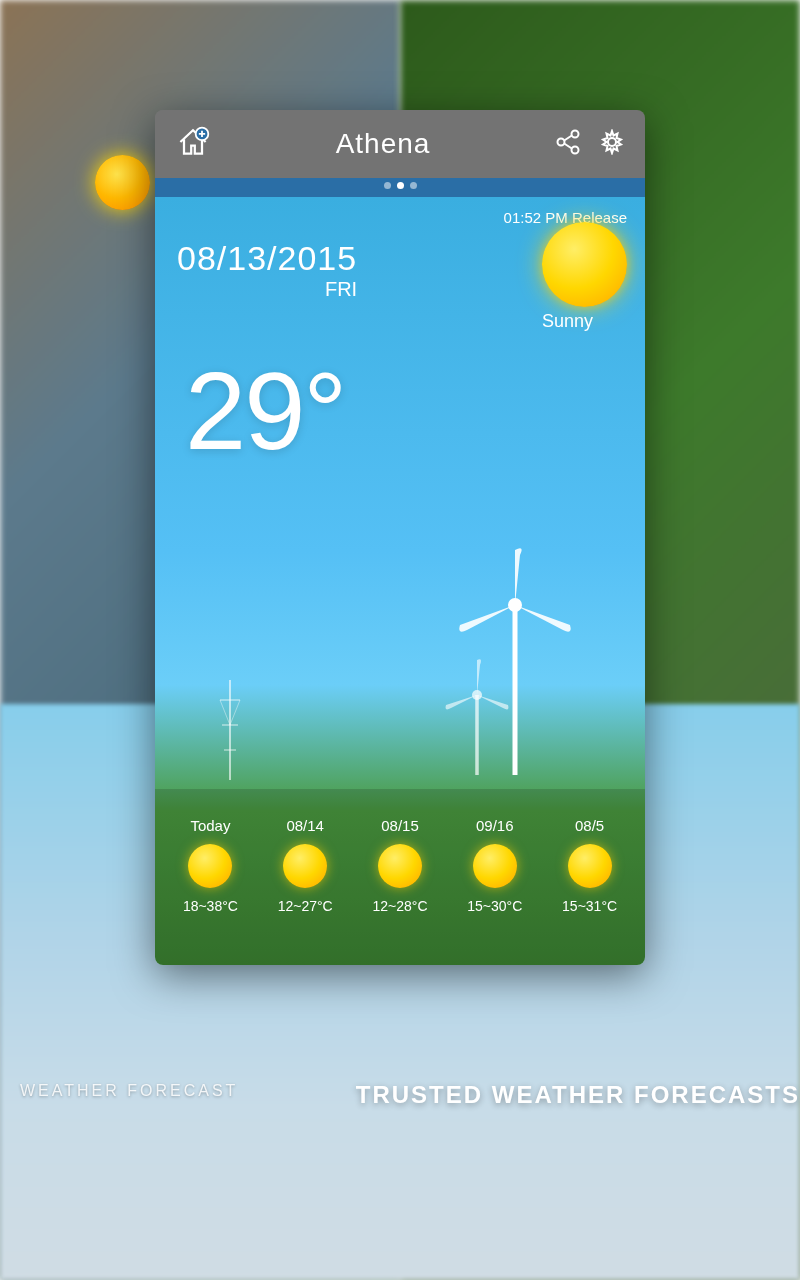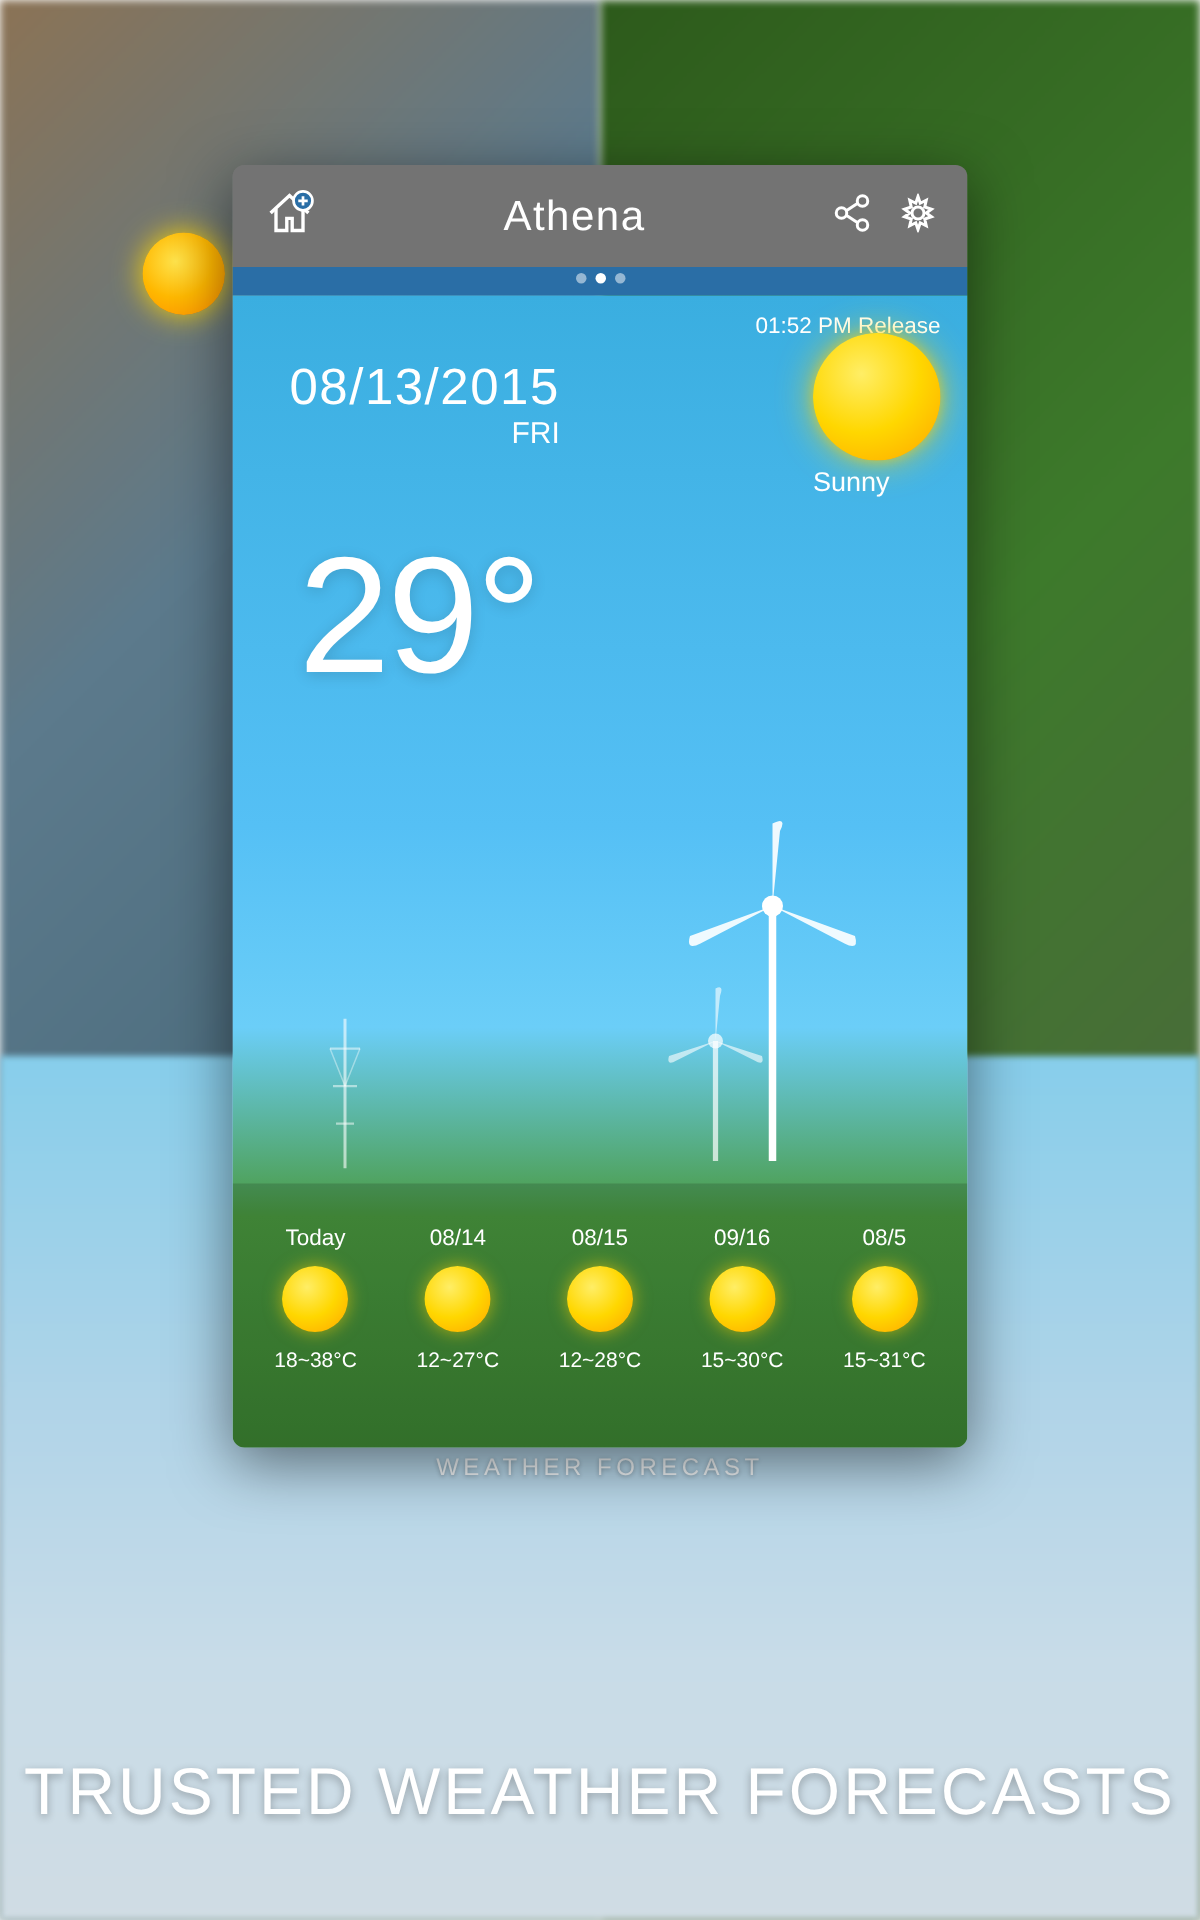--- a/index.html
+++ b/index.html
@@ -137,21 +137,20 @@
       top: 42px;
       left: 22px;
       z-index: 3;
     }
 
     .date-text {
       color: white;
       font-size: 34px;
       font-weight: 300;
       letter-spacing: 1px;
-      margin-left: 16px;
     }
 
     .day-text {
       color: white;
       font-size: 20px;
       font-weight: 300;
       margin-top: 0;
       text-align: right;
     }
 
@@ -177,21 +176,21 @@
       color: white;
       font-size: 18px;
       text-align: left;
       margin-top: 4px;
     }
 
     
     .temperature {
       position: absolute;
       top: 150px;
-      left: 44px;
+      left: 30px;
       color: white;
       font-size: 110px;
       font-weight: 200;
       letter-spacing: -2px;
       z-index: 3;
       text-shadow: 0 2px 10px rgba(0,0,0,0.15);
     }
 
     
     .turbine-area {
@@ -247,40 +246,41 @@
     }
 
     
     .promo-area {
       position: absolute;
       bottom: 0;
       left: 0;
       right: 0;
       height: 310px;
       display: flex;
-      flex-direction: column;
+      flex-direction: row;
       align-items: center;
       justify-content: space-between;
       padding-bottom: 60px;
       z-index: 5;
+      padding-left: 20px;
     }
 
     .promo-sub {
       color: rgba(255,255,255,0.85);
       font-size: 16px;
       letter-spacing: 3px;
       font-weight: 400;
       margin-bottom: 8px;
       text-shadow: 0 1px 3px rgba(0,0,0,0.3);
     }
 
     .promo-main {
       color: white;
-      font-size: 44px;
-      font-weight: 400;
+      font-size: 24px;
+      font-weight: 700;
       letter-spacing: 2px;
       text-align: center;
       text-shadow: 0 2px 6px rgba(0,0,0,0.3);
     }
   </style>
 </head>
 <body>
 
 <div class="bg-left"></div>
 <div class="bg-right"></div>

